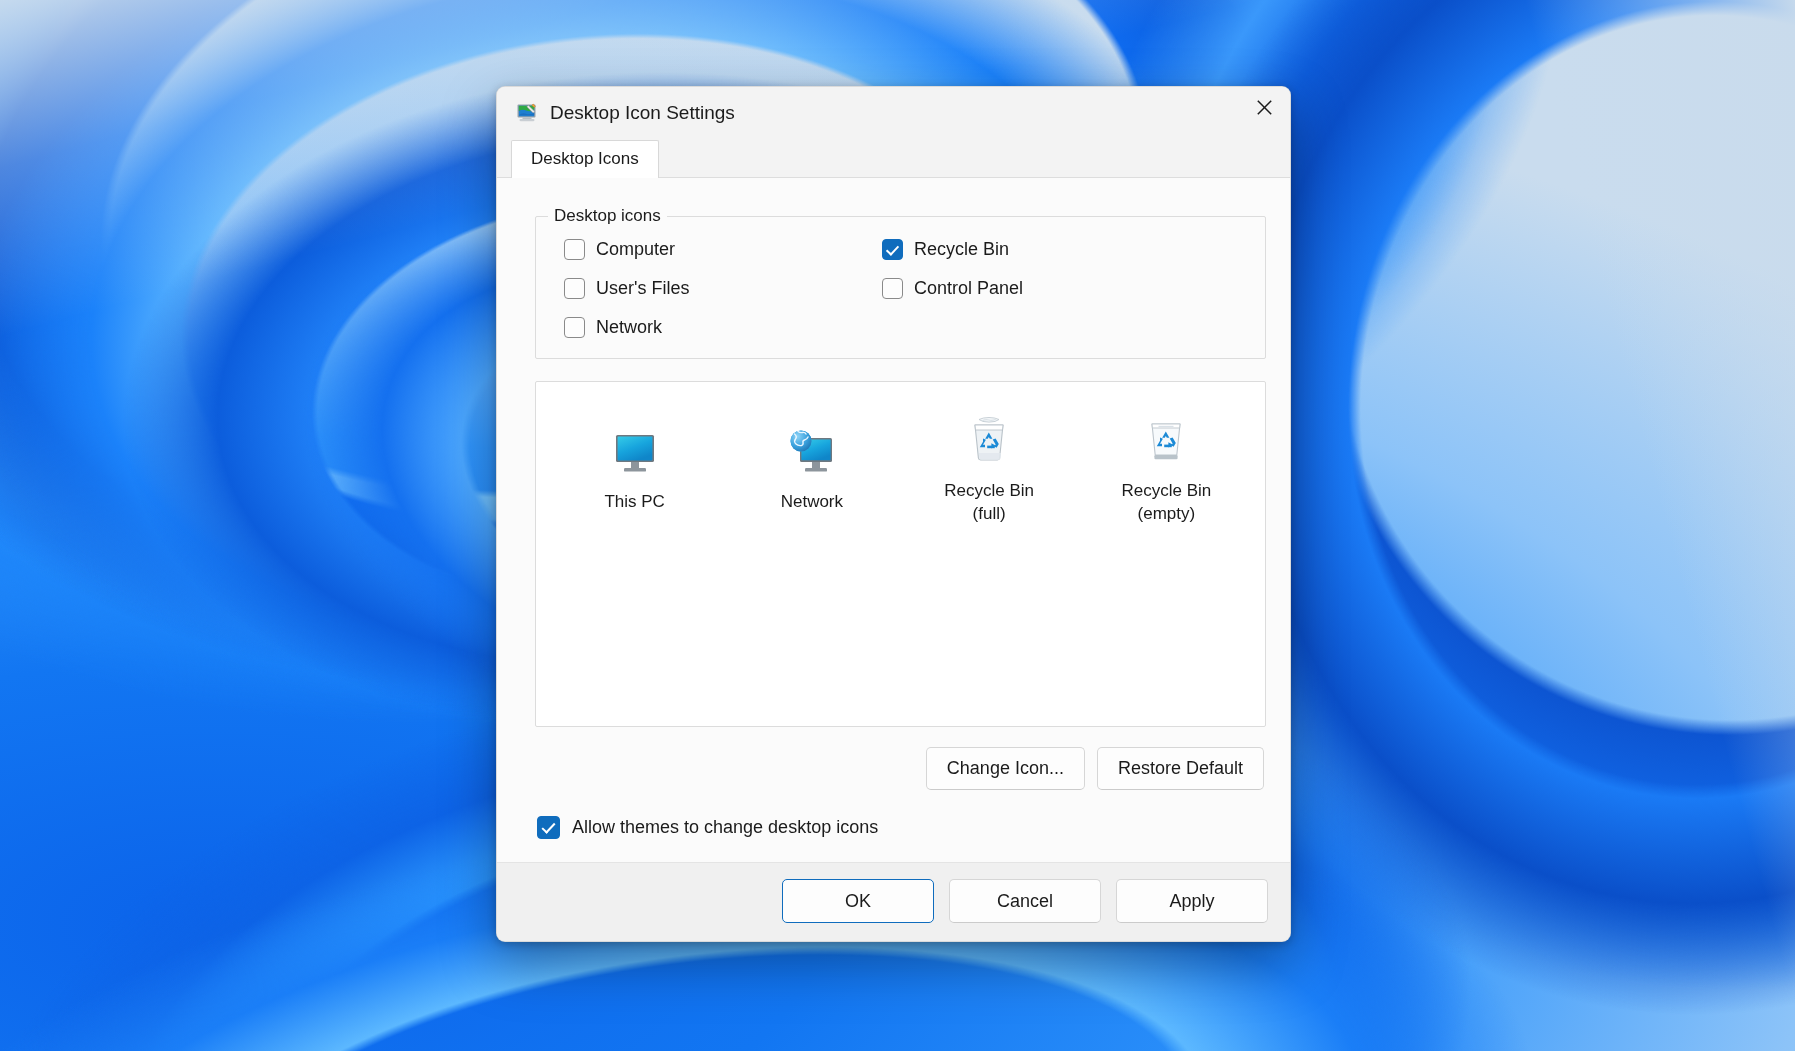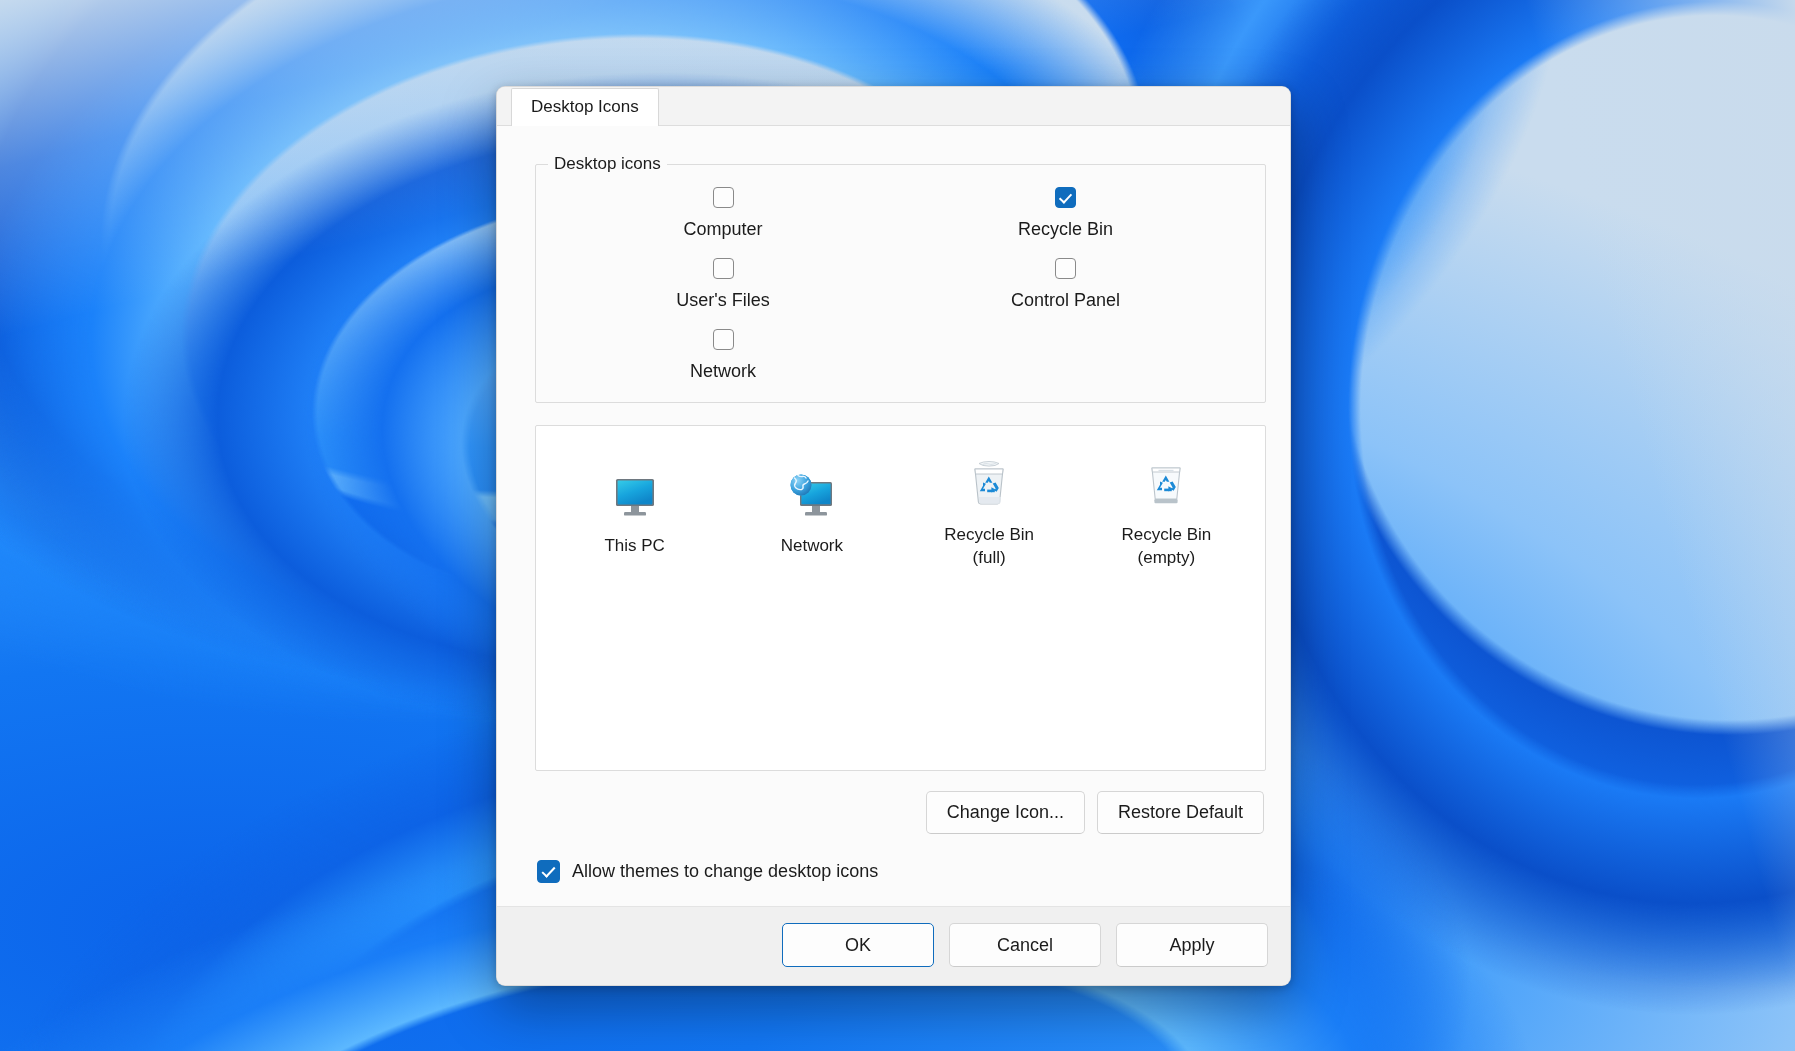--- a/index.html
+++ b/index.html
@@ -192,21 +192,20 @@
     grid-template-columns: 318px auto;
     row-gap: 18px;
     padding-left: 12px;
     padding-top: 4px;
   }
   .cb-row {
     display: flex;
     align-items: center;
     gap: 11px;
     cursor: default;
-    flex-direction: column;
   }
   .cb-box {
     width: 21px; height: 21px;
     border: 1.6px solid #8a8a8a;
     border-radius: 4px;
     background: #fdfdfd;
     box-sizing: border-box;
     flex: 0 0 auto;
     position: relative;
   }
@@ -328,20 +327,41 @@
   <div class="wp-layer ribbon" id="r6"></div>
   <div class="wp-layer ribbon" id="r7"></div>
   <div class="wp-layer ribbon" id="r8"></div>
   <div class="wp-layer ribbon" id="r9"></div>
   <div class="wp-layer ribbon" id="r10"></div>
   <div class="wp-layer" id="wp-topfade"></div>
   <div class="wp-layer" id="wp-rightfade"></div>
 
   <div id="dialog">
 
+    <div id="titlebar">
+      <span id="title-icon">
+        <svg width="22" height="22" viewBox="0 0 22 22">
+          <rect x="1.5" y="2.5" width="18" height="13" rx="1" fill="#9aa3ab"></rect>
+          <rect x="2.8" y="3.7" width="15.4" height="10.6" fill="#1f7fd0"></rect>
+          <path d="M2.8 3.7 h15.4 v4.2 q-4 2.4 -8 .6 q-3.6 -1.6 -7.4 .4 z" fill="#2faa43"></path>
+          <path d="M3.2 12.8 q3.2 -2.6 6.6 -1.1 q3.6 1.6 8.4 -.7 v2.3 H3.2 z" fill="#1c6fc0"></path>
+          <path d="M12.4 3.2 L18.8 9.4 l-1.6 1.6 L10.8 4.8 z" fill="#e8e8e8" stroke="#8d8d8d" stroke-width="0.5"></path>
+          <path d="M17.2 2.0 l2.2 2.2 -1.3 1.3 -2.2 -2.2 z" fill="#f0a33a" stroke="#b97b22" stroke-width="0.5"></path>
+          <rect x="6.5" y="15.5" width="9" height="1.8" fill="#b7bdc3"></rect>
+          <rect x="3.5" y="17.0" width="15" height="2.2" rx="1.1" fill="#c9ced3"></rect>
+        </svg>
+      </span>
+      <span id="title-text">Desktop Icon Settings</span>
+      <div id="close-btn">
+        <svg width="17" height="17" viewBox="0 0 17 17">
+          <line x1="1.8" y1="1.8" x2="15.2" y2="15.2" stroke="#1b1b1b" stroke-width="1.5"></line>
+          <line x1="15.2" y1="1.8" x2="1.8" y2="15.2" stroke="#1b1b1b" stroke-width="1.5"></line>
+        </svg>
+      </div>
+    </div>
 
     <div id="tabstrip">
       <div class="tab">
         <span>Desktop Icons</span>
       </div>
     </div>
 
     <div id="tabbody">
 
       <div class="groupbox">

